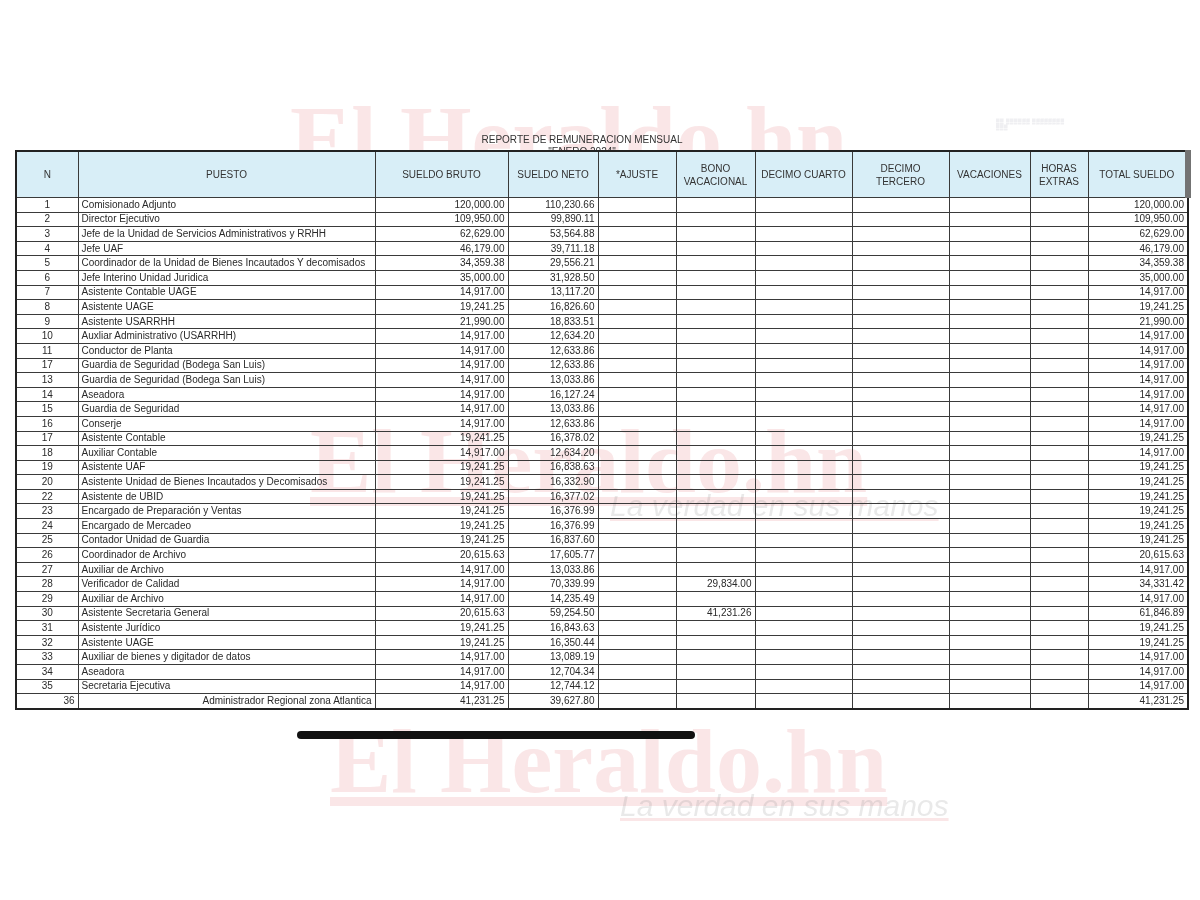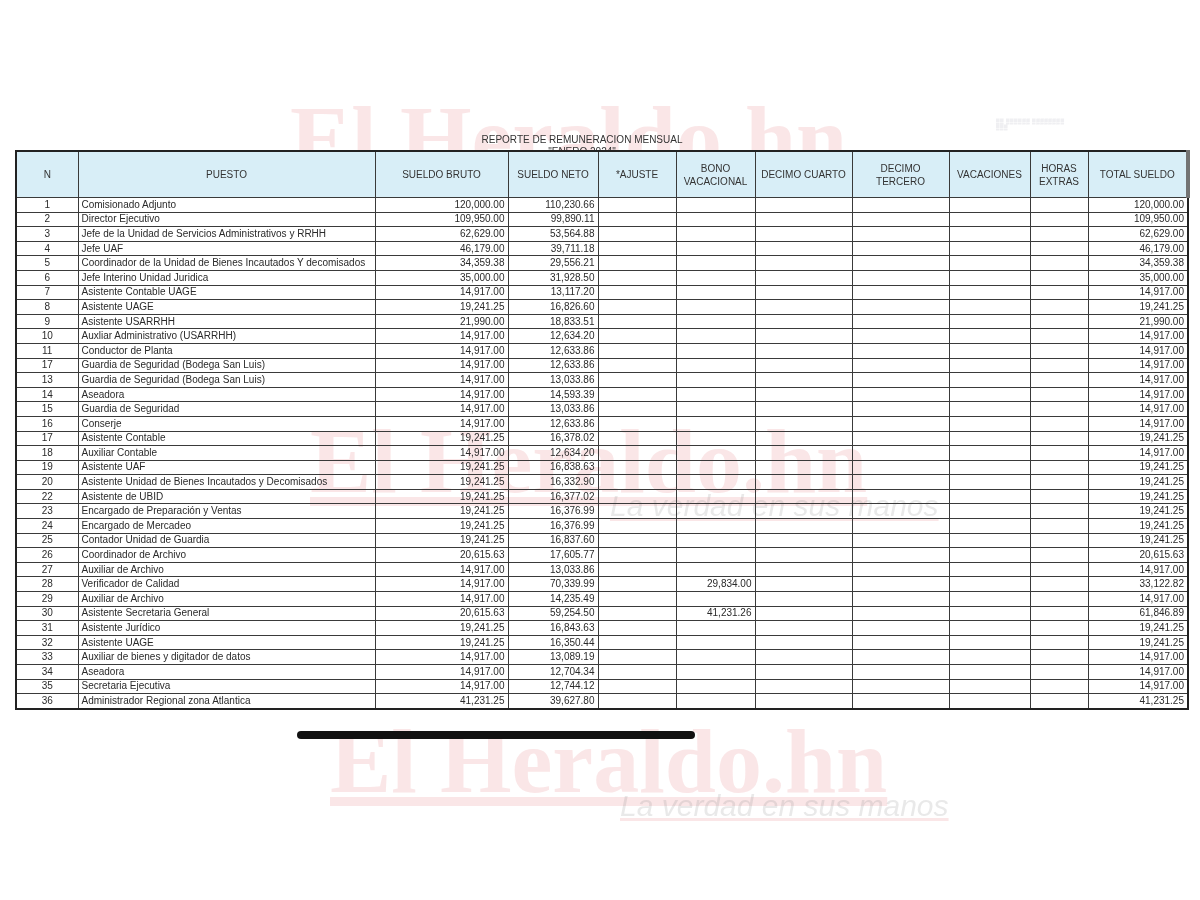--- a/index.html
+++ b/index.html
@@ -44,24 +44,24 @@
   table.report th, table.report td {
     border: 1px solid #3a3a3a; padding: 0 3px;
     height: 13.6px; line-height: 12px; overflow: hidden; white-space: nowrap;
   }
   table.report thead th {
     background: #d8eef7; font-weight: normal; height: 45px;
     text-align: center; white-space: normal; line-height: 13px; color: #333;
     border-top: 2px solid #222;
   }
   table.report thead th:first-child { border-left: 2px solid #222; }
-  table.report thead th:last-child { border-right: 4px solid #737373; margin-left: 44px; }
+  table.report thead th:last-child { border-right: 6px solid #737373; margin-left: 44px; }
   table.report tbody td:first-child { border-left: 2px solid #222; text-align: center; }
   table.report tbody td:last-child { border-right: 2px solid #222; }
-  table.report tbody tr:last-child td { border-bottom: 2px solid #222; }
+  table.report tbody tr:last-child td { border-bottom: 2px solid #222; text-align: right; }
   td.num { text-align: right; }
   td.txt { text-align: left; }
 
   .redaction-bar {
     position: absolute; left: 297px; top: 731px; width: 398px; height: 8px;
     background: #111; border-radius: 4px;
   }
 </style>
 </head>
 <body>
@@ -282,21 +282,21 @@
         <td class="num"></td>
         <td class="num"></td>
         <td class="num"></td>
         <td class="num"></td>
         <td class="num">14,917.00</td>
       </tr>
       <tr>
         <td class="">14</td>
         <td class="txt">Aseadora</td>
         <td class="num">14,917.00</td>
-        <td class="num">14,593.39</td>
+        <td class="num">16,127.24</td>
         <td class="num"></td>
         <td class="num"></td>
         <td class="num"></td>
         <td class="num"></td>
         <td class="num"></td>
         <td class="num"></td>
         <td class="num">14,917.00</td>
       </tr>
       <tr>
         <td class="">15</td>
@@ -458,21 +458,21 @@
         <td class="">28</td>
         <td class="txt">Verificador de Calidad</td>
         <td class="num">14,917.00</td>
         <td class="num">70,339.99</td>
         <td class="num"></td>
         <td class="num">29,834.00</td>
         <td class="num"></td>
         <td class="num"></td>
         <td class="num"></td>
         <td class="num"></td>
-        <td class="num">33,122.82</td>
+        <td class="num">34,331.42</td>
       </tr>
       <tr>
         <td class="">29</td>
         <td class="txt">Auxiliar de Archivo</td>
         <td class="num">14,917.00</td>
         <td class="num">14,235.49</td>
         <td class="num"></td>
         <td class="num"></td>
         <td class="num"></td>
         <td class="num"></td>

